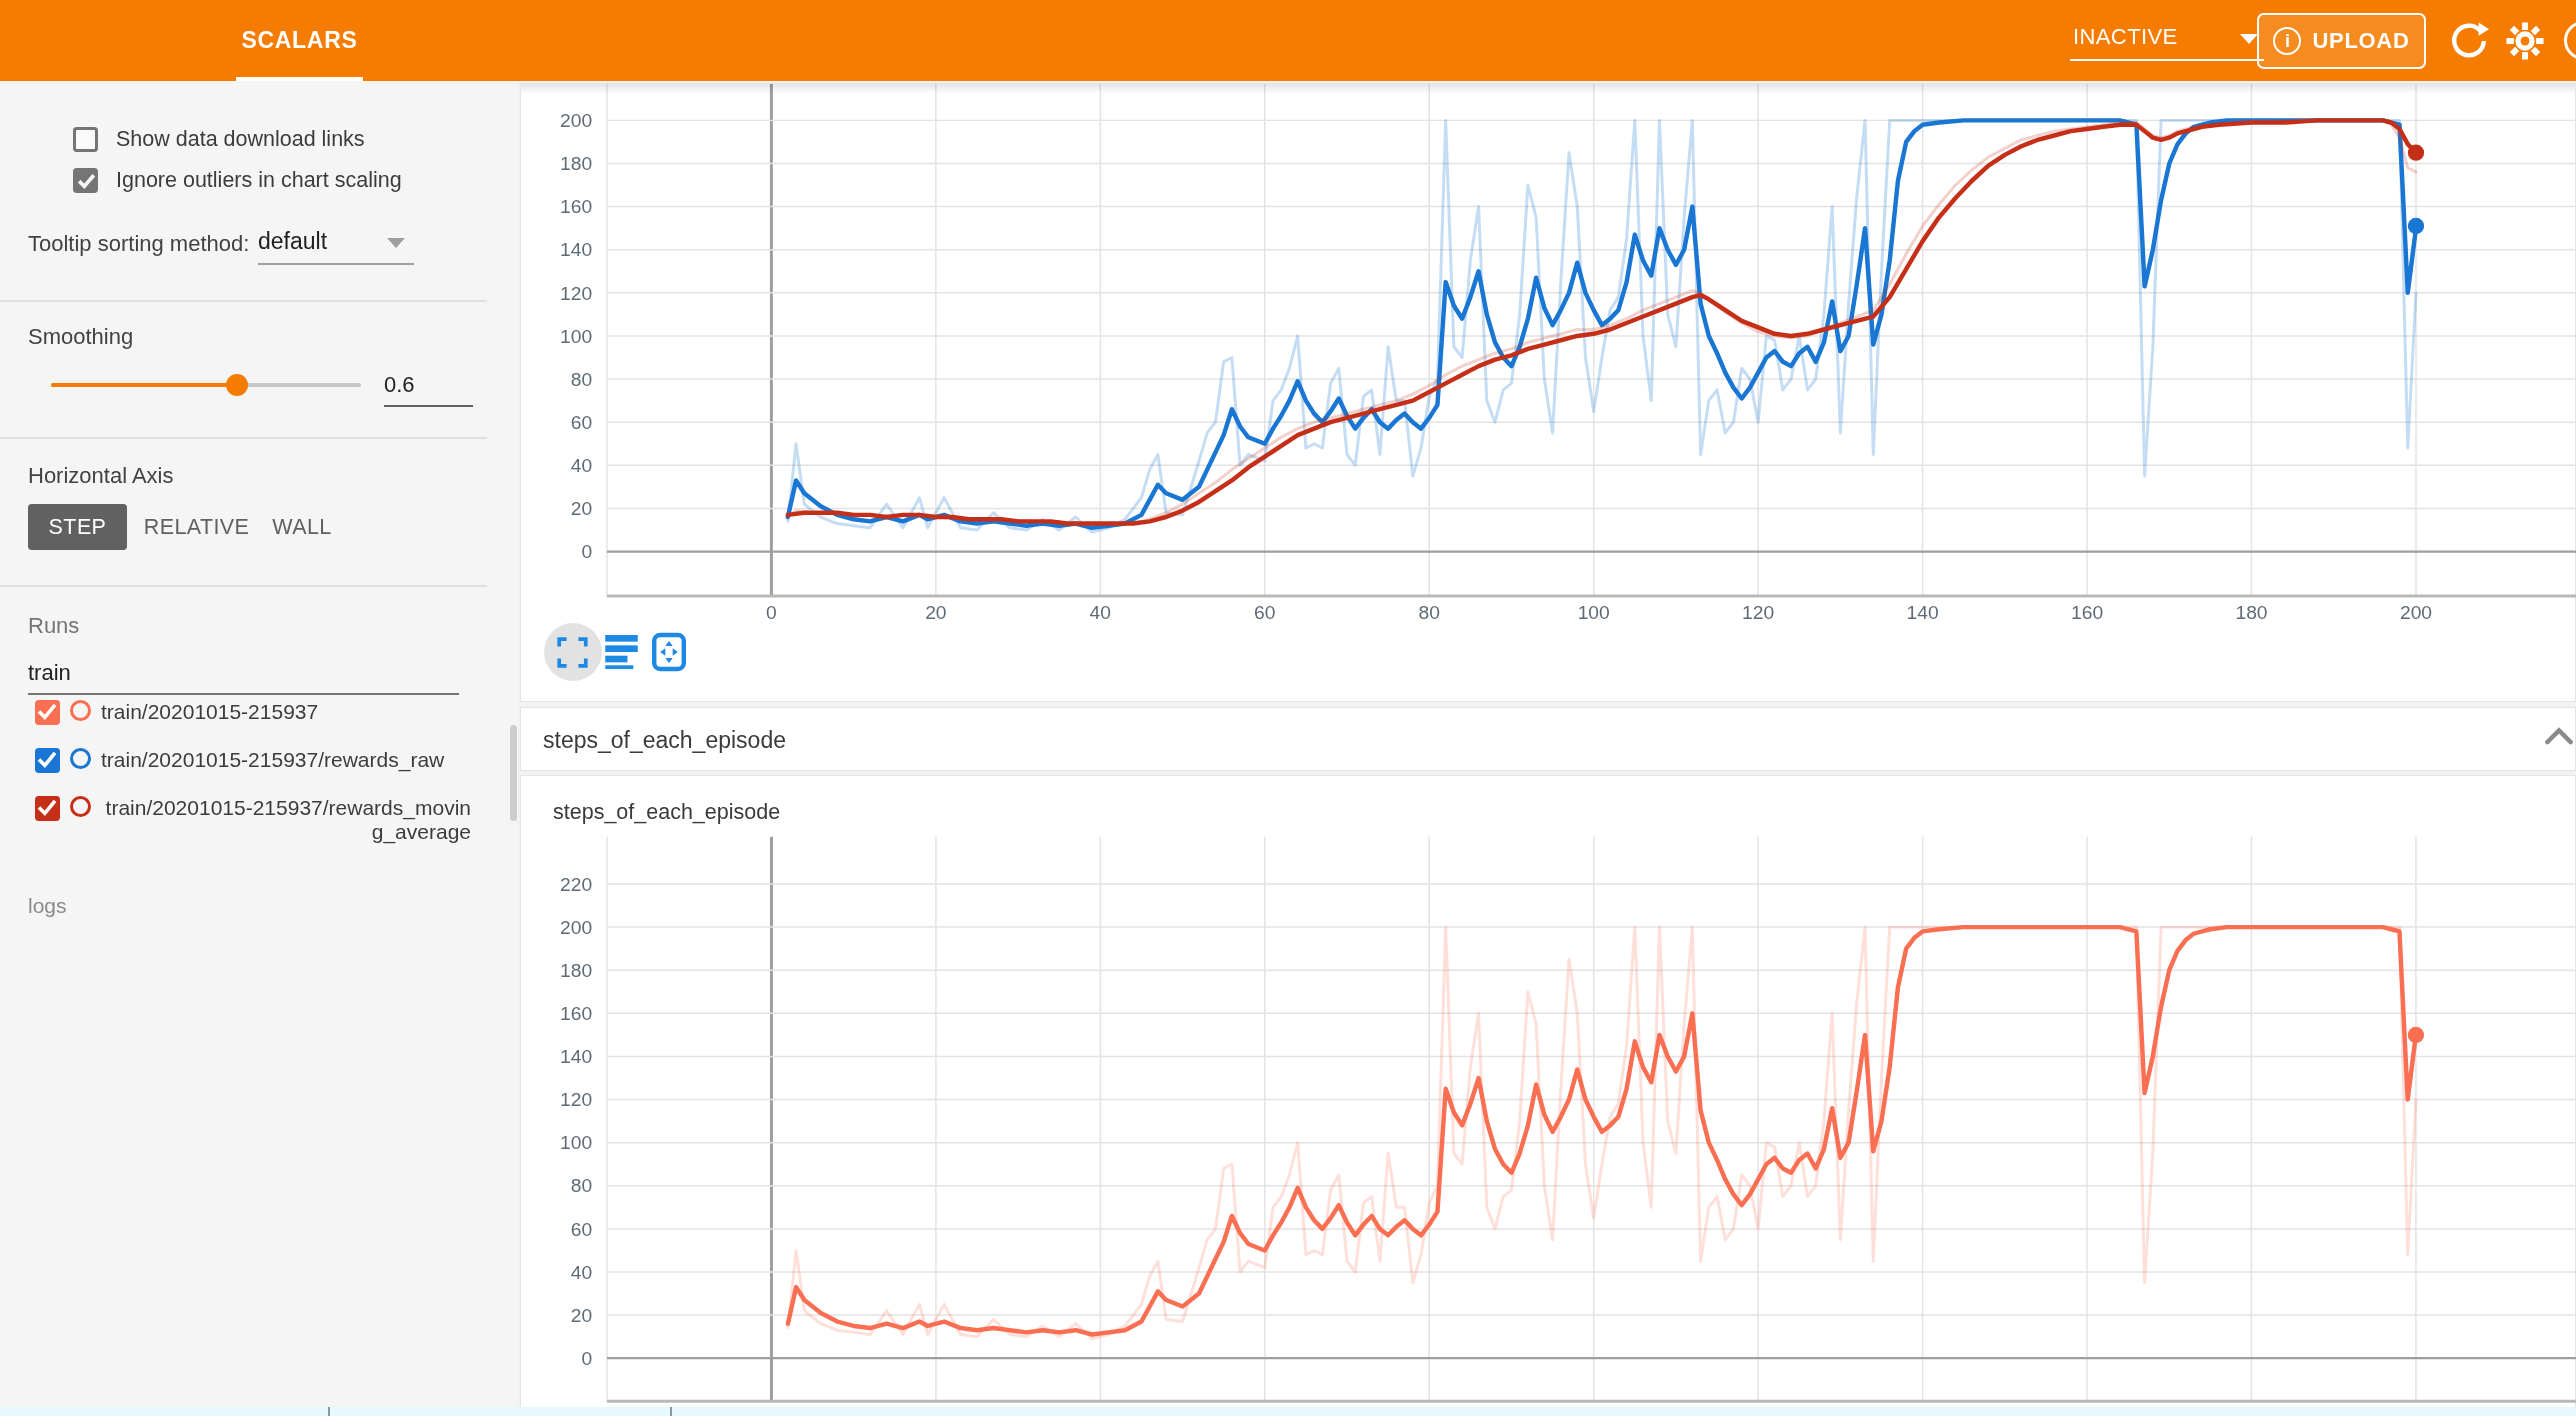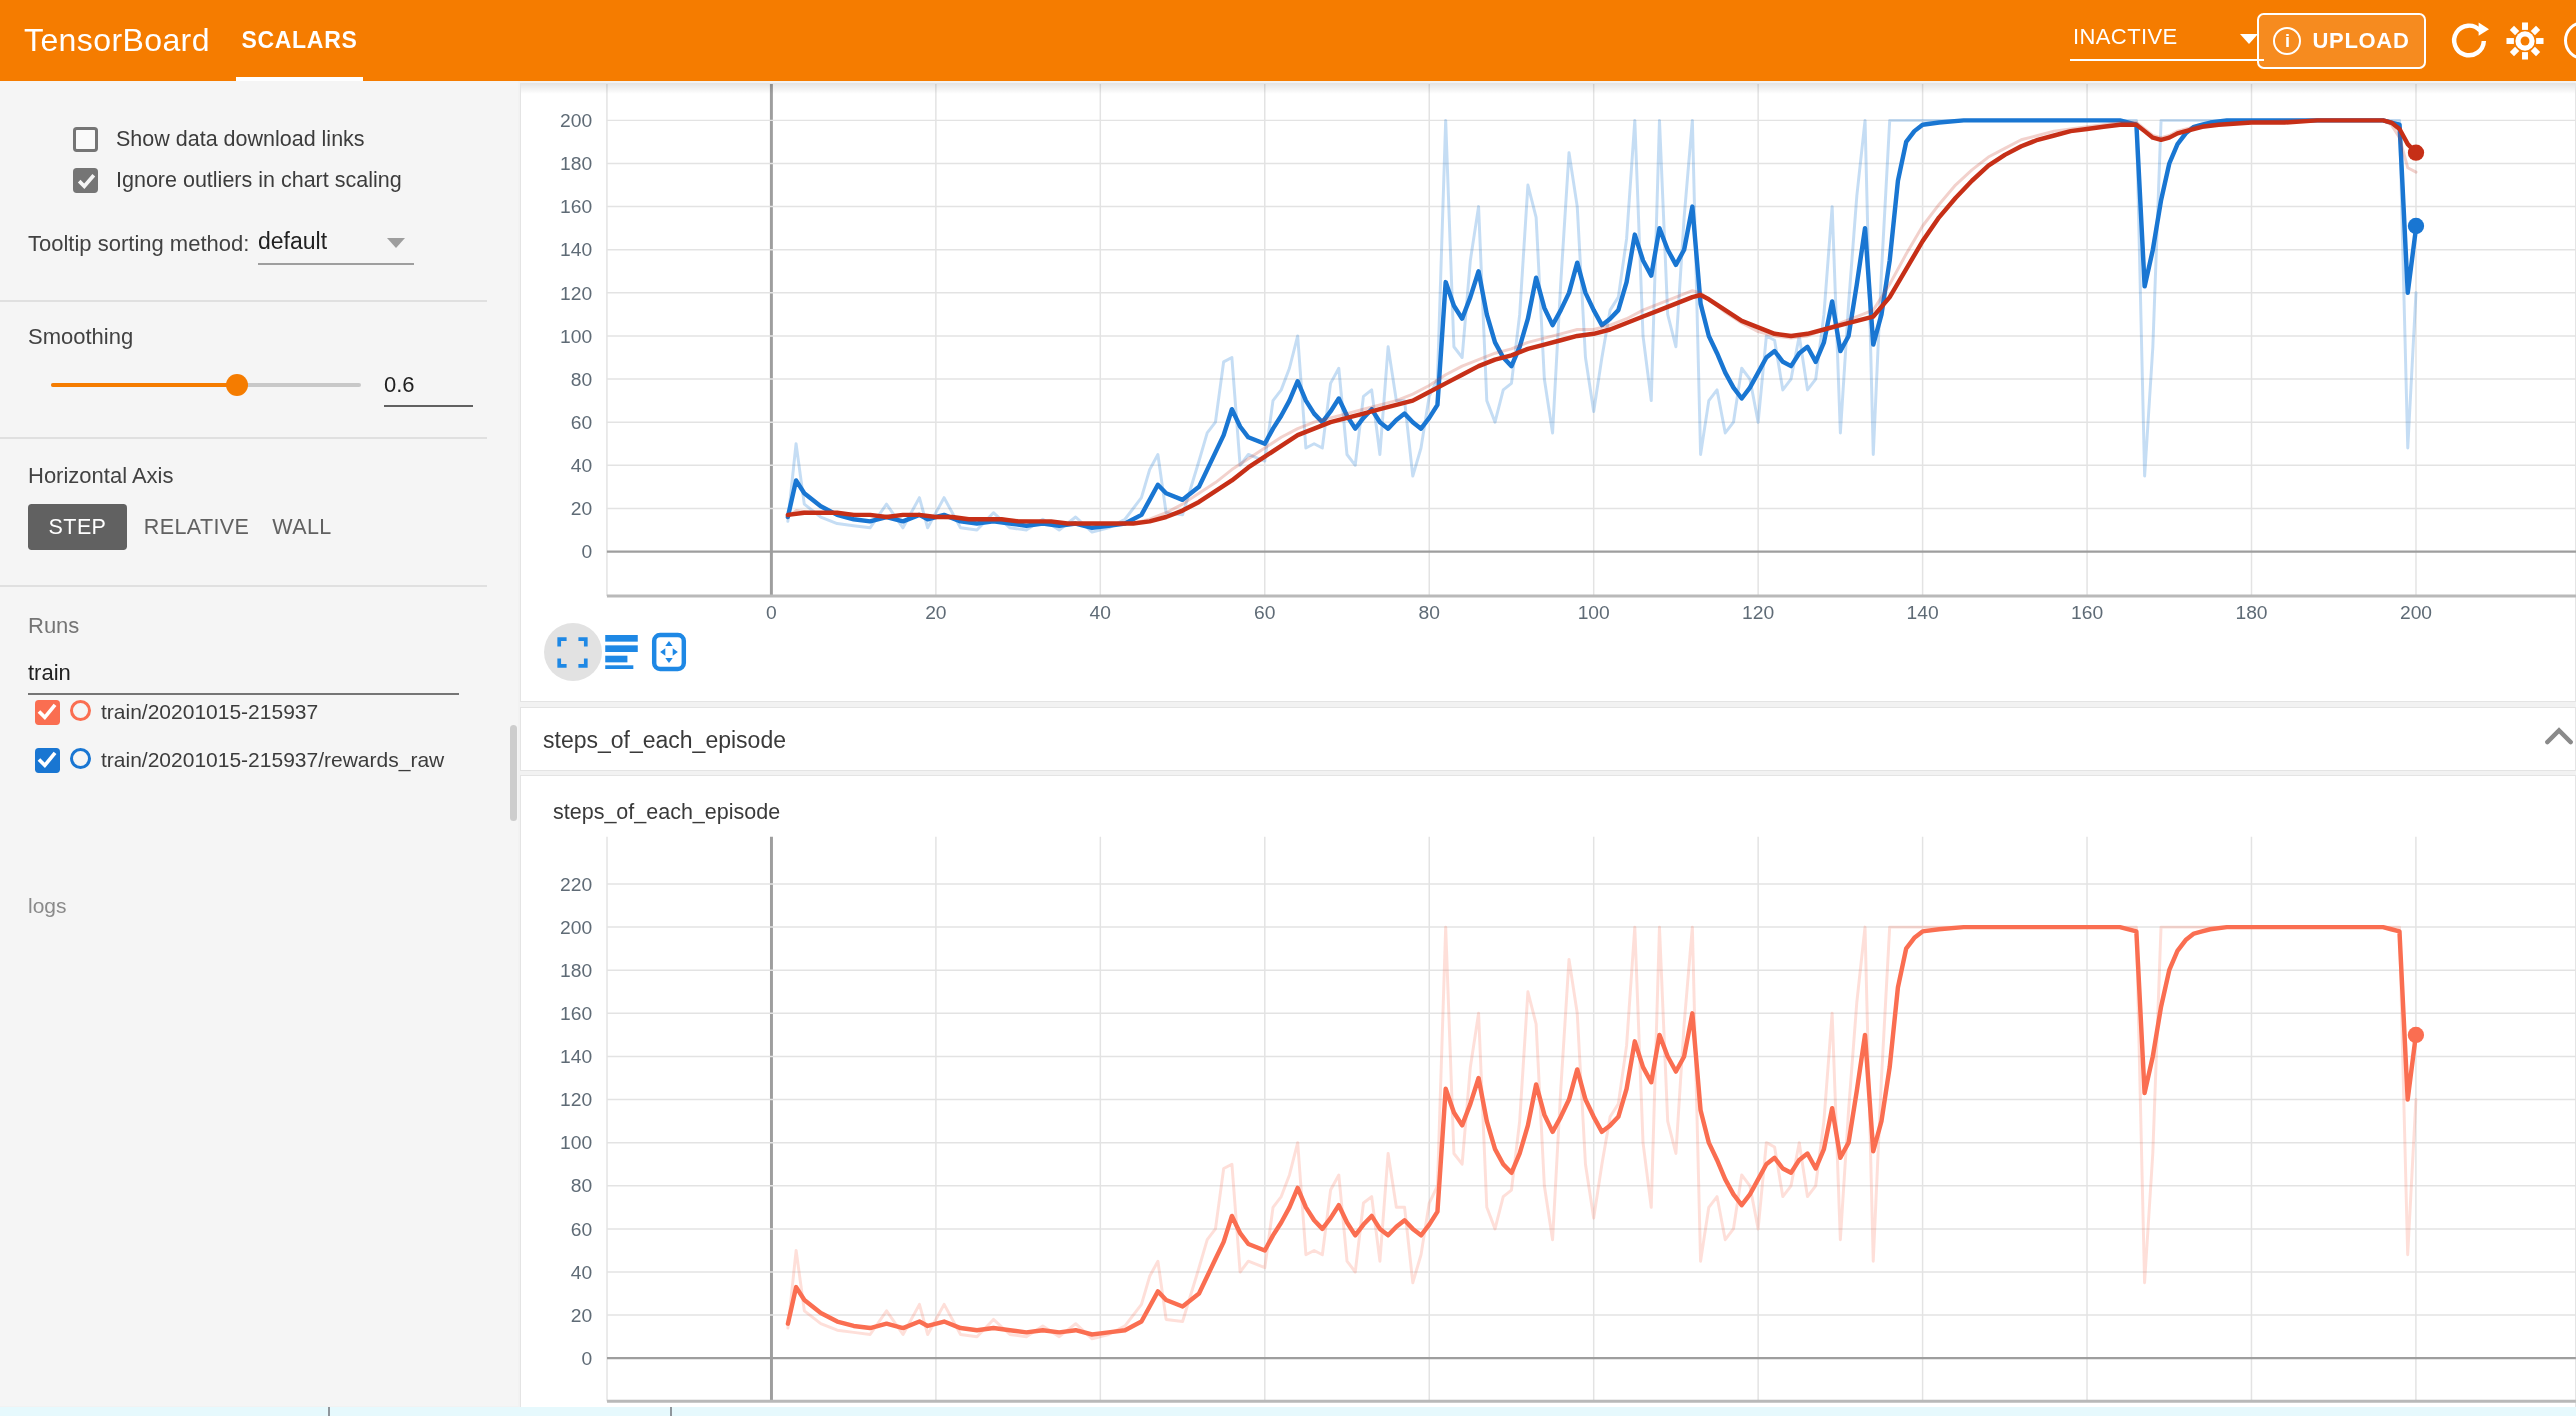--- a/index.html
+++ b/index.html
@@ -77,21 +77,20 @@
 
   .bottom-strip { position:absolute; left:0; top:1407px; width:2576px; height:9.6px; background:#e6f9fd; z-index:30; }
   .strip-tick { position:absolute; top:0; width:2.2px; height:9.6px; background:#8f969c; }
 </style>
 </head>
 <body>
 
 <div id="page">
 
   <div class="header">
-    <div class="app-title">TensorBoard</div>
     <div class="tab">SCALARS</div>
 
     <div class="hdr-select">
       <span class="lbl">INACTIVE</span>
       <span class="caret-white"></span>
     </div>
 
     <div class="upload-btn">
       <span class="info-circle">i</span>
       <span class="u-lbl">UPLOAD</span>
@@ -179,20 +178,29 @@
       <span class="run-label">train/20201015-215937</span>
     </div>
     <div class="run-row" style="top:667px">
       <span class="run-box" id="run-box-1" style="background: rgb(25, 118, 210);">
         <svg class="tick" width="22" height="19" viewBox="0 0 30 26">
             <polyline points="4,13 12,21 26,4" fill="none" stroke="#fff" stroke-width="5"></polyline>
           </svg>
       </span>
       <span class="run-circle" id="run-circle-1" style="border-color: rgb(25, 118, 210);"></span>
       <span class="run-label">train/20201015-215937/rewards_raw</span>
+    </div>
+    <div class="run-row" style="top:715px">
+      <span class="run-box" id="run-box-2" style="background: rgb(198, 47, 23);">
+        <svg class="tick" width="22" height="19" viewBox="0 0 30 26">
+            <polyline points="4,13 12,21 26,4" fill="none" stroke="#fff" stroke-width="5"></polyline>
+          </svg>
+      </span>
+      <span class="run-circle" id="run-circle-2" style="border-color: rgb(198, 47, 23);"></span>
+      <span class="run-label">train/20201015-215937/rewards_moving_average</span>
     </div>
 
     <div class="logs">logs</div>
     <div class="side-scroll"></div>
   </div>
 
   <div class="card" id="card-rewards">
     <svg class="chart-svg" id="chart-rewards" width="2055" height="618" viewBox="0 0 2774 834">
         <line x1="116" y1="0" x2="116" y2="691" stroke="#e3e3e3" stroke-width="2"></line>
         <line x1="338" y1="0" x2="338" y2="691" stroke="#9e9e9e" stroke-width="4"></line>

